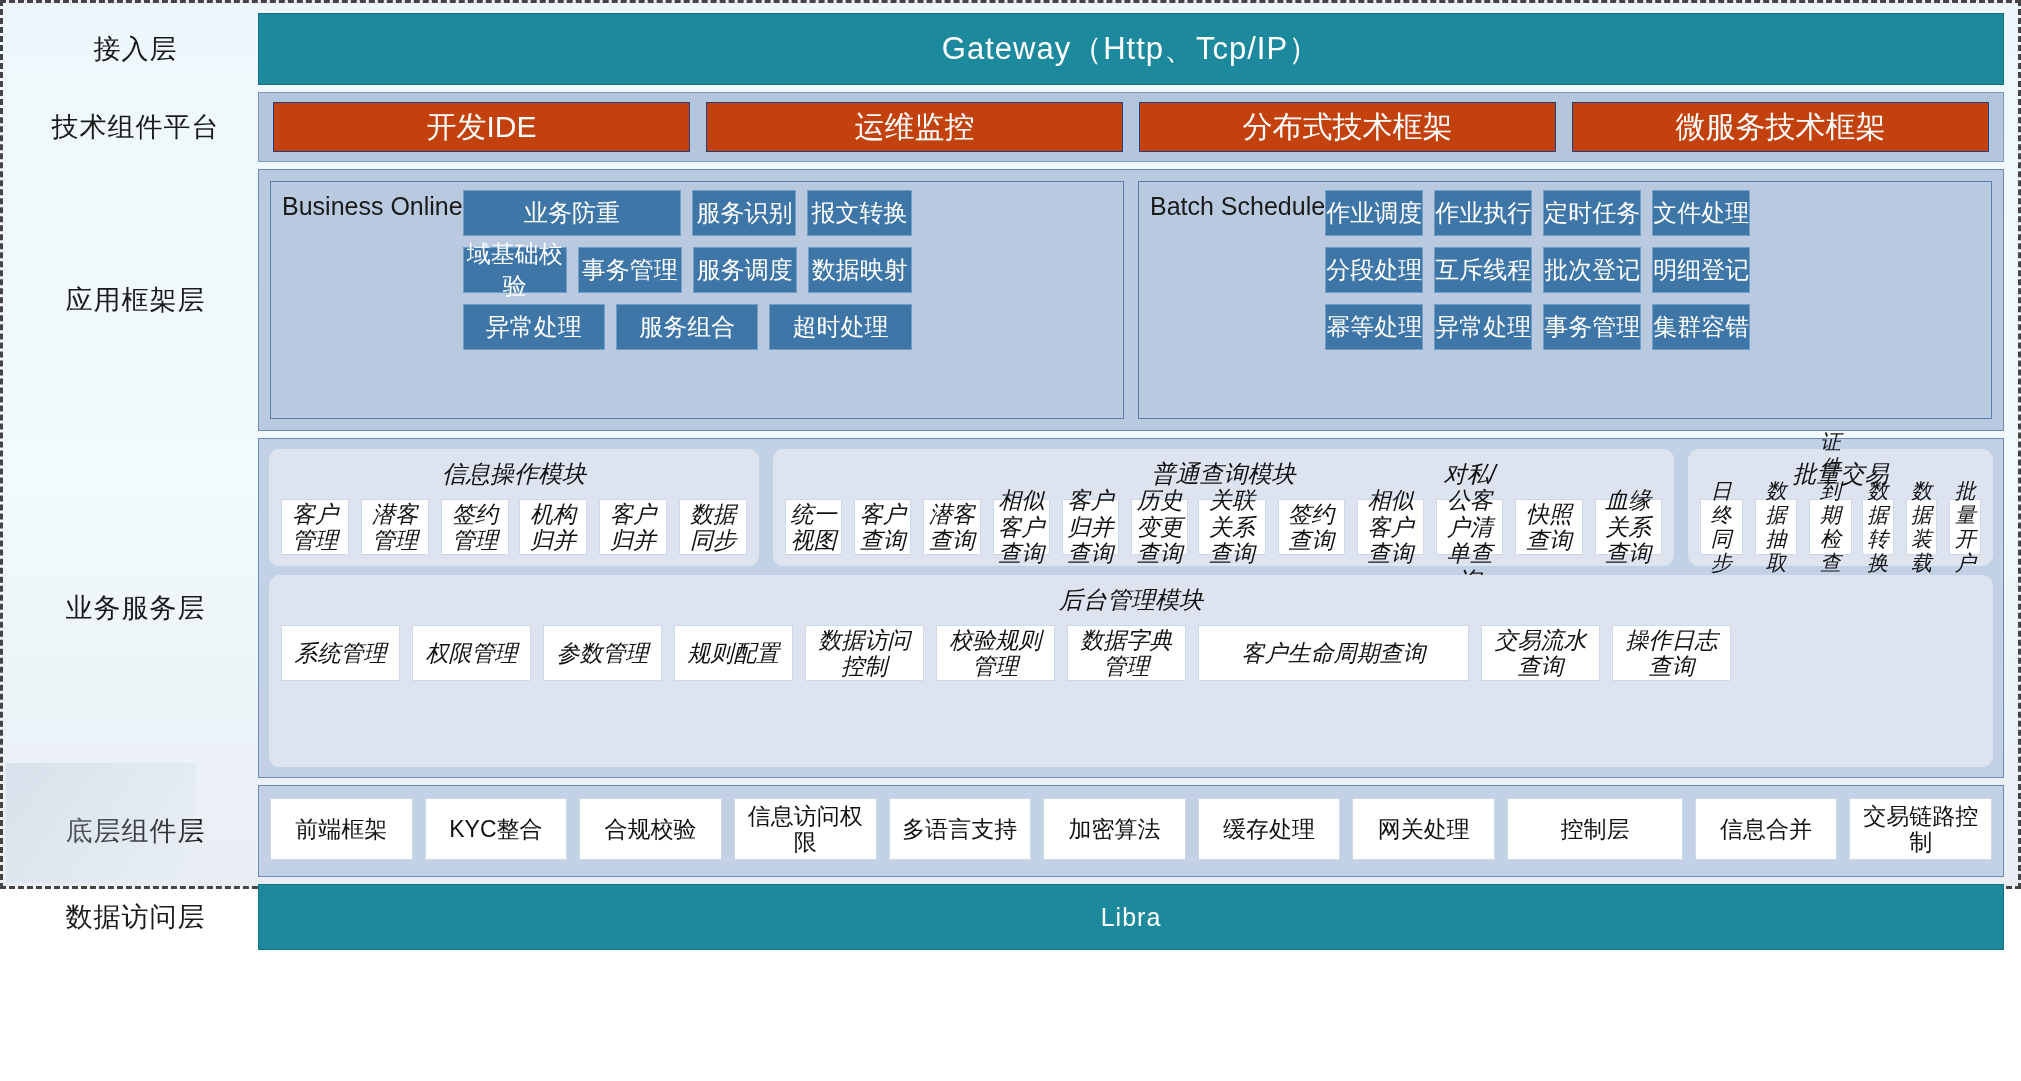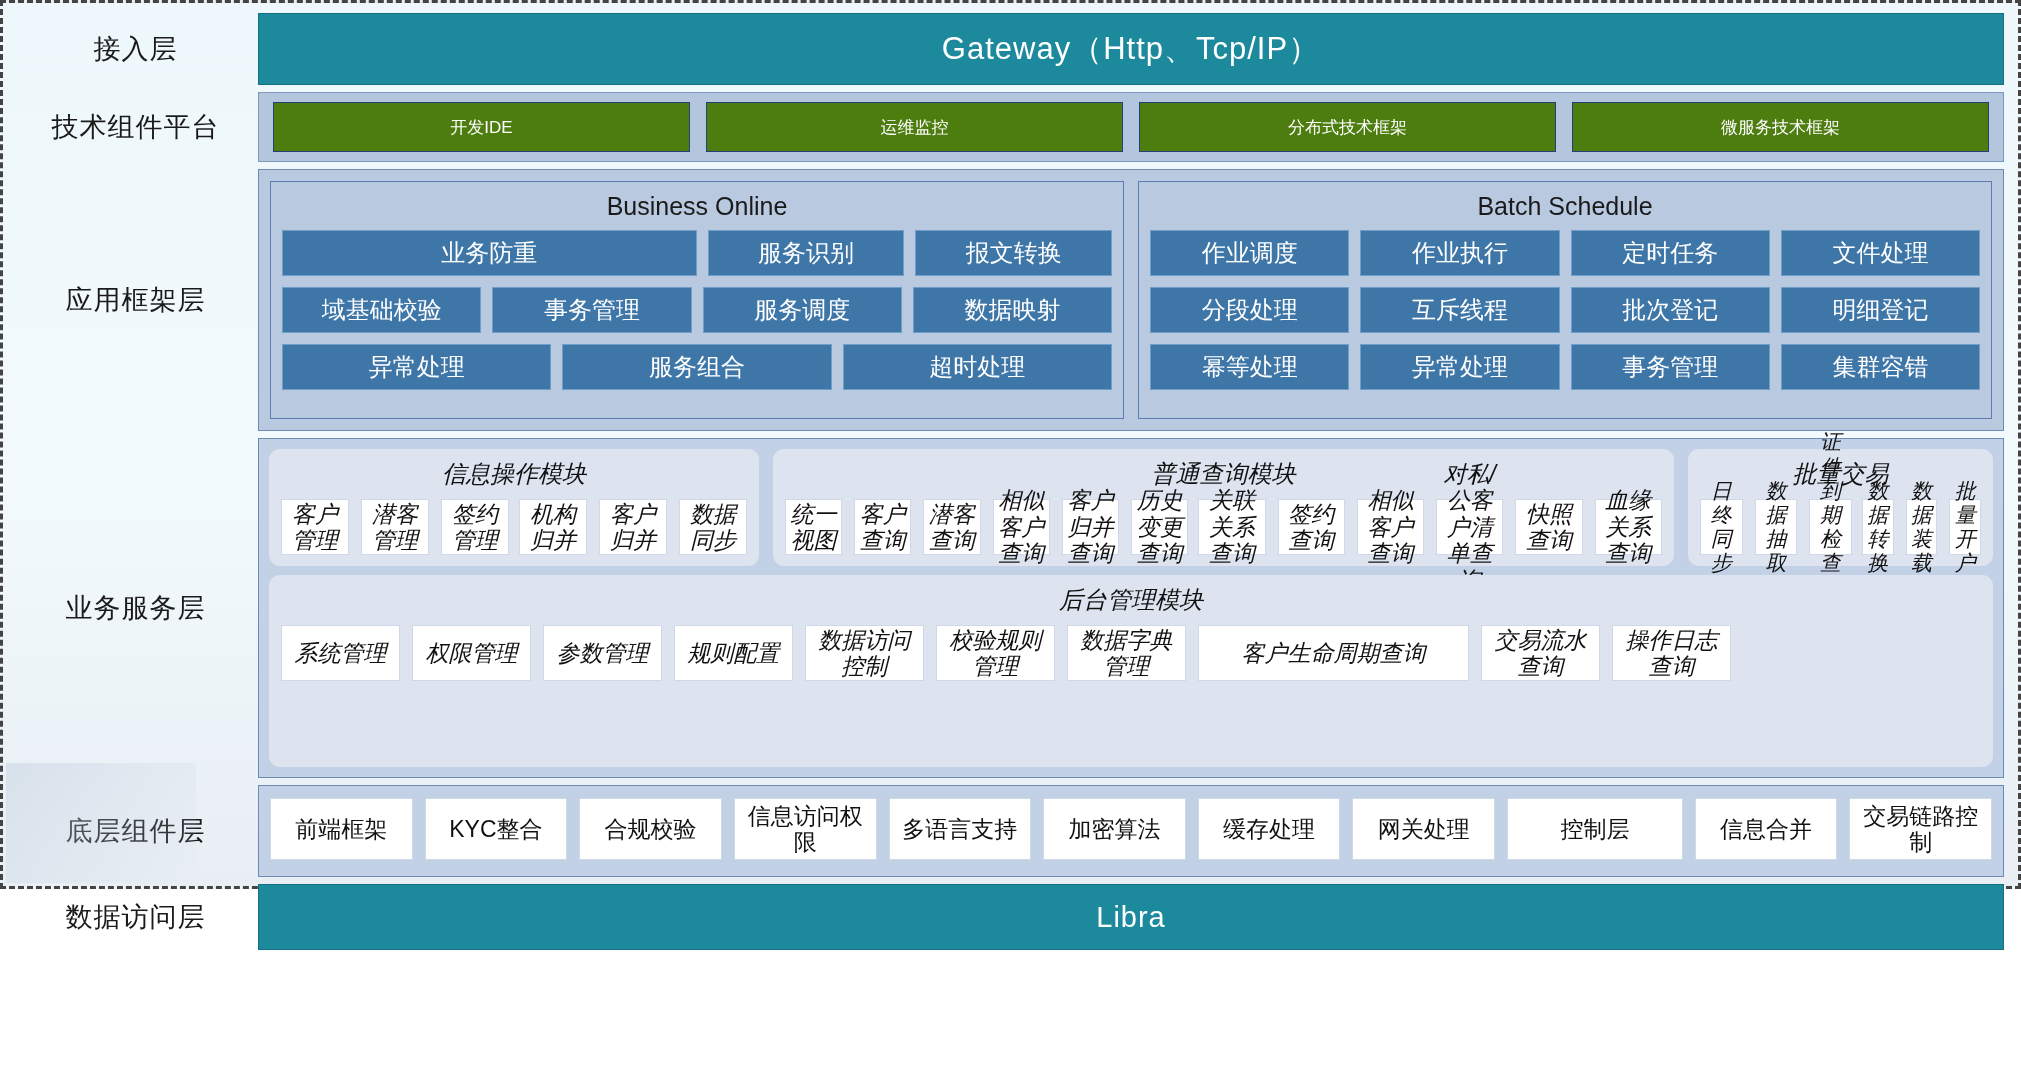--- a/index.html
+++ b/index.html
@@ -26,43 +26,43 @@
   }
   .layer-body{flex:1;display:flex;}
 
   
   .band-teal{
     flex:1;background:#1c8a9c;color:#ffffff;
     display:flex;align-items:center;justify-content:center;
     font-size:31px;letter-spacing:1px;
     border:1px solid #15707f;
   }
-  .band-teal.small{font-size:29px;}
+  .band-teal.small{font-size:25px;}
 
   
   .band-lightblue{
     flex:1;background:#b3c6de;border:1px solid #7e98bb;
     display:flex;align-items:center;justify-content:space-around;
     padding:9px 14px;box-sizing:border-box;gap:16px;
   }
   .chip-navy{
-    flex:1;background:#4d7c0f;color:#fff;
-    display:flex;align-items:center;justify-content:center;
-    height:48px;font-size:17px;border:1px solid #24407a;
+    flex:1;background:#c2410c;color:#fff;
+    display:flex;align-items:center;justify-content:center;
+    height:48px;font-size:30px;border:1px solid #24407a;
   }
 
   
   .panel-outer{
     flex:1;background:#b9c9e0;border:1px solid #6d89b4;
     display:flex;gap:14px;padding:11px;box-sizing:border-box;
   }
   .group{
     flex:1;background:#b9c9e0;border:1px solid #5d7db0;
     padding:8px 11px 14px;box-sizing:border-box;
-    display:flex;flex-direction:column;
+    display:flex;flex-direction:row;
   }
   .group-title{
     text-align:center;font-size:25px;color:#1a1a1a;
     margin:2px 0 9px;
   }
   .grid3{display:flex;flex-direction:column;gap:11px;}
   .grow{display:flex;gap:11px;}
   .cell-blue{
     background:#3f76a8;color:#ffffff;border:1px solid #6f9fc8;
     display:flex;align-items:center;justify-content:center;

